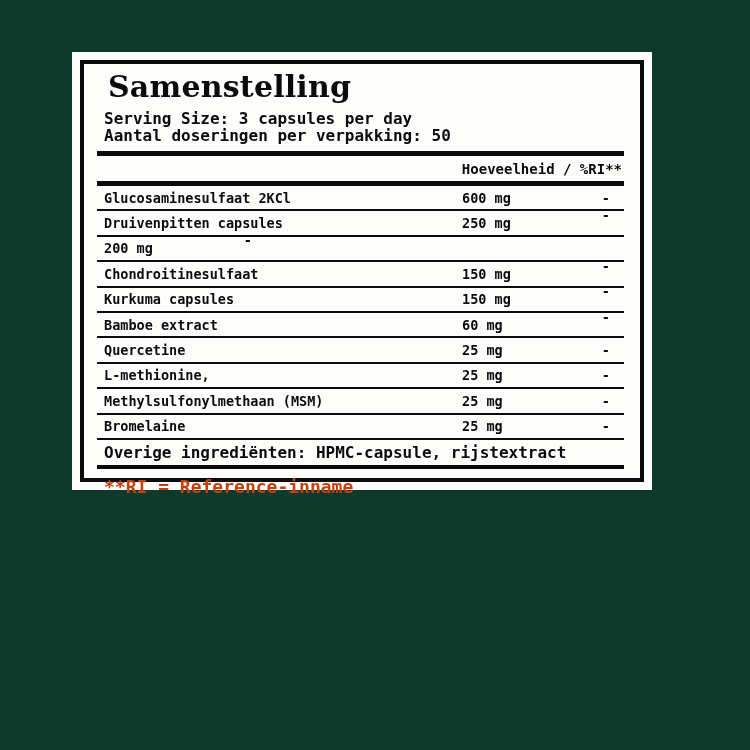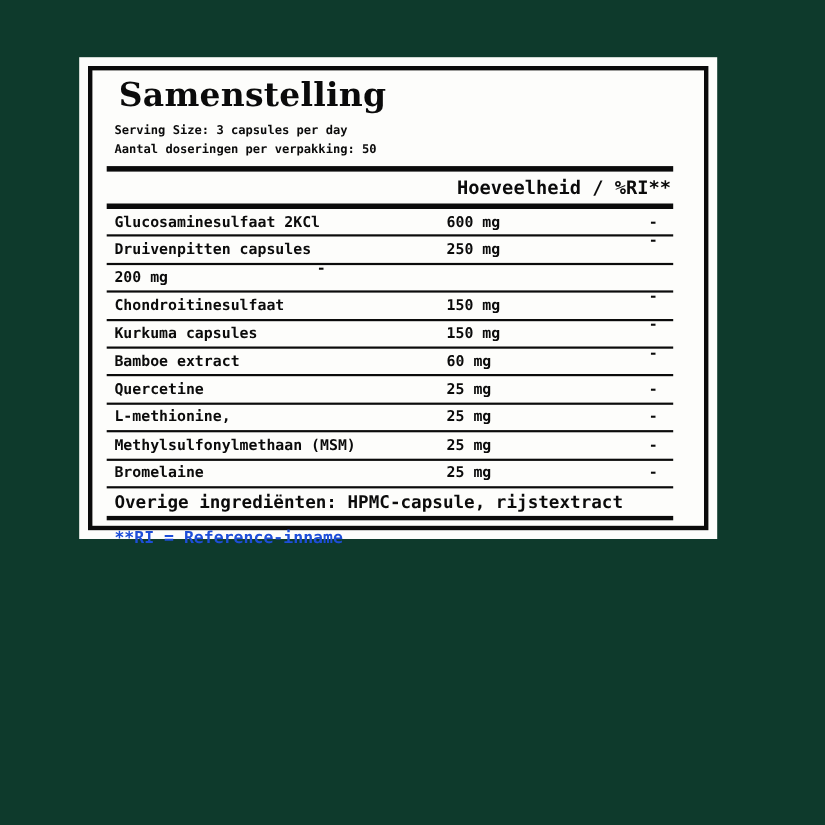--- a/index.html
+++ b/index.html
@@ -17,60 +17,59 @@
     left: 72px; top: 52px;
     width: 580px; height: 438px;
     background: #fdfdfb;
     box-sizing: border-box;
     padding: 8px;
   }
   .panel-frame {
     border: 4px solid #0b0b0b;
     height: 100%;
     box-sizing: border-box;
-    padding: 2px 28px 0 13px;
+    padding: 2px 16px 0 13px;
     background: #fdfdfb;
   }
   .panel-title {
     font-family: "DejaVu Serif", "Liberation Serif", serif;
     font-weight: bold;
     font-size: 30px;
     line-height: 34px;
     color: #0b0b0b;
     margin: 4px 0 0 11px;
     letter-spacing: 0.2px;
   }
   .serving {
     margin: 7px 0 0 7px;
-    font-size: 11px;
+    font-size: 16px;
     font-weight: bold;
     line-height: 16.5px;
     color: #0b0b0b;
   }
   .bar { background: #0b0b0b; }
   .bar-top { height: 5px; margin-top: 7px; }
   .bar-mid { height: 5px; }
   .bar-bottom { height: 4px; }
   .col-header {
-    font-size: 17px;
+    font-size: 14px;
     font-weight: bold;
     text-align: right;
     color: #0b0b0b;
     padding: 5px 2px 4px 0;
   }
   .t-row {
     display: flex;
     align-items: center;
     height: 23.4px;
     border-bottom: 2px solid #0b0b0b;
     font-size: 13.5px;
     font-weight: bold;
     color: #0b0b0b;
     padding-left: 7px;
-    gap: 44px;
   }
   .cell-name { flex: 1; white-space: nowrap; }
   .cell-amount { width: 90px; text-align: left; white-space: pre; }
   .cell-ri {
     width: 72px;
     box-sizing: border-box;
     text-align: right;
     padding-right: 14px;
   }
   .cell-ri .ri-glyph { display: inline-block; font-style: normal; }
@@ -82,23 +81,23 @@
     display: flex;
     align-items: center;
     height: 25px;
     font-size: 16px;
     font-weight: bold;
     color: #0b0b0b;
     padding-left: 7px;
     white-space: nowrap;
   }
   .footnote {
-    font-size: 15px;
-    font-weight: bold;
-    color: #1d4ed8;
+    font-size: 18px;
+    font-weight: bold;
+    color: #c2410c;
     padding: 7px 0 0 7px;
   }
 
   
   .ingredients {
     position: absolute;
     left: 70px; top: 506px;
     width: 620px;
     color: #e5e9e1;
     font-size: 17.5px;

